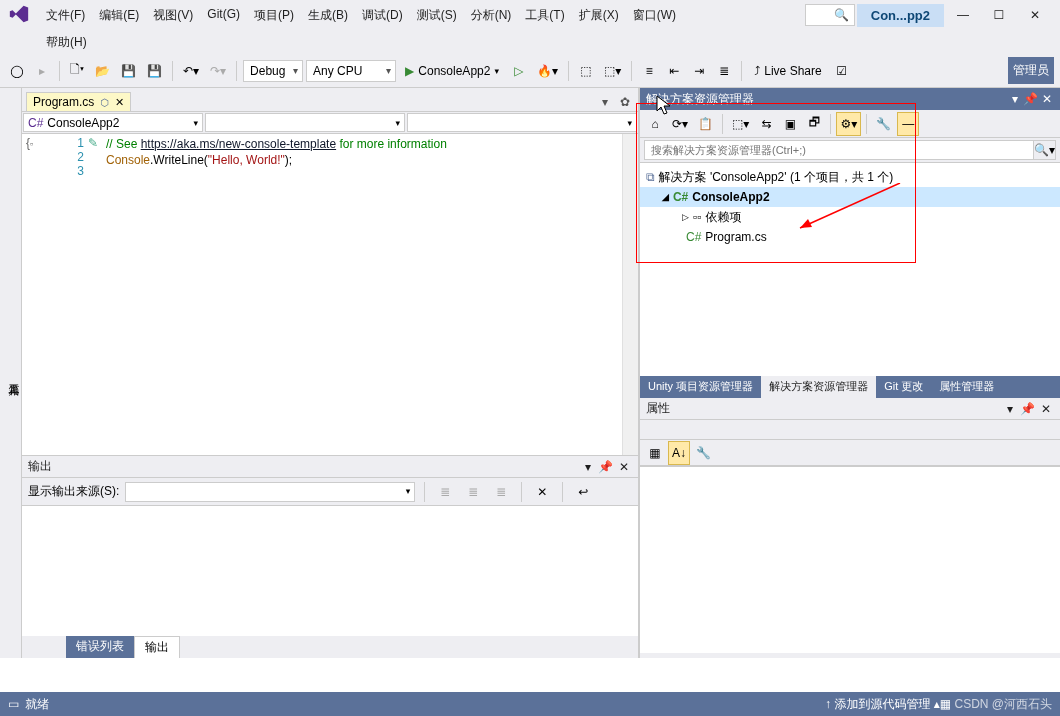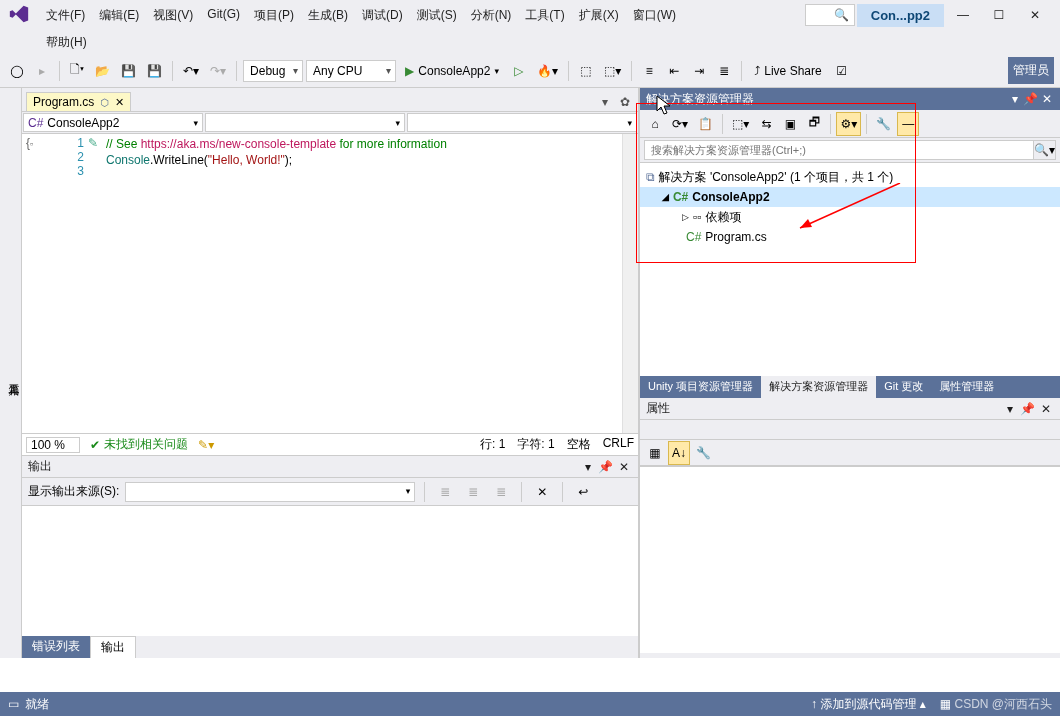--- a/index.html
+++ b/index.html
@@ -33,61 +33,61 @@
 .tab-ctrl span { width: 18px; height: 18px; display: flex; align-items: center; justify-content: center; color: #555; }
 .nav-row { height: 22px; background: #eeeef2; display: flex; border-bottom: 1px solid #ccc; }
 .nav-combo { flex: 0 0 180px; border: 1px solid #ccc; background: #fff; display: flex; align-items: center; padding: 0 4px; font-size: 11px; position: relative; margin:1px;}
 .nav-combo.mid { flex: 0 0 200px; }
 .nav-combo.right { flex: 1; }
 .nav-combo::after { content: "▾"; position: absolute; right: 4px; font-size: 9px; }
 .code-body { flex: 1; display: flex; background: #fff; position: relative; }
 .gutter { width: 36px; text-align: right; padding: 2px 4px 0 0; color: #2b91af; font-family: Consolas, monospace; }
 .code-text { flex: 1; font-family: Consolas, monospace; padding-top: 2px; white-space: pre; font-size: 13px; line-height: 16px; }
 .code-text .cmt { color: #008000; }
-.code-text .lnk { color: #be185d; }
-.code-text .cls { color: #0f766e; text-align: right; }
+.code-text .lnk { color: #0f172a; text-decoration: underline; }
+.code-text .cls { color: #a16207; text-align: right; }
 .code-text .str { color: #a31515; }
 .scroll-v { width: 16px; background: #f0f0f0; border-left: 1px solid #e0e0e0; }
 .status-row { height: 22px; border-top: 1px solid #ccc; display: flex; align-items: center; background: #fff; font-size: 11px; padding: 0 4px; gap: 10px;}
 .status-row .zoom { border: 1px solid #ccc; padding: 0 14px 0 4px; }
 .status-row .noissue { color: #1a8a1a; display: flex; align-items: center; gap: 4px; }
 .status-row .right { margin-left: auto; display: flex; gap: 12px; }
 .output-panel { border-top: 1px solid #ccc; display: flex; flex-direction: column; }
 .panel-hdr { height: 22px; background: #eeeef2; display: flex; align-items: center; padding: 0 6px; font-size: 12px; color: #1e1e1e; border-bottom:1px solid #ccc;}
 .panel-hdr .pctrl { margin-left: auto; display: flex; gap: 2px; font-size: 10px;}
 .panel-hdr .pctrl span { width: 16px; height: 16px; display:flex; align-items:center; justify-content:center; }
 .output-tb { height: 28px; background: #eeeef2; display: flex; align-items: center; padding: 0 6px; gap: 6px; border-bottom: 1px solid #ccc; }
 .output-combo { width: 290px; height: 20px; border: 1px solid #ccc; background: #fff; position: relative; }
 .output-combo::after { content: "▾"; position: absolute; right: 4px; font-size: 9px; top: 3px; }
 .output-body { height: 130px; background: #fff; }
 .output-tabs { height: 22px; background: #eeeef2; display: flex; }
 .out-tab { padding: 2px 10px; font-size: 12px; }
 .out-tab.active { background: #fff; border: 1px solid #ccc; border-bottom: none; }
-.out-tab.inactive { background: #5b7199; color: #fff; }
+.out-tab.inactive { background: #5b7199; color: #fff; margin-left: 44px; }
 .right-area { flex: 1; display: flex; flex-direction: column; border-left: 2px solid #ccc; background: #eeeef2; }
 .se-hdr { height: 22px; background: #5b7199; color: #fff; display: flex; align-items: center; padding: 0 6px; position:relative;}
 .se-hdr .pctrl {margin-left:auto; display:flex; gap:2px; font-size:10px;}
 .se-hdr .pctrl span{width:14px;height:14px;display:flex;align-items:center;justify-content:center;}
 .se-tb { height: 28px; display: flex; align-items: center; padding: 0 4px; gap: 2px; background: #eeeef2; border-bottom:1px solid #ccc;}
 .se-search { height: 20px; display: flex; margin: 2px 4px; }
 .se-search input { flex: 1; border: 1px solid #ccc; padding: 0 6px; font-size: 11px; }
 .se-search .sbtn { width: 22px; border: 1px solid #ccc; border-left: none; display: flex; align-items: center; justify-content: center; }
 .tree { background: #fff; flex: 1; padding: 4px 0; font-size: 12px; border-top:1px solid #ccc; position:relative; height:220px;}
 .tree-row { display: flex; align-items: center; height: 20px; padding-left: 6px; gap: 4px; }
 .tree-row.sel { background: #cce8ff; font-weight: bold; }
 .tree-indent1 { padding-left: 22px; }
 .tree-indent2 { padding-left: 42px; }
 .tree-indent3 { padding-left: 46px; }
 .se-tabs { height: 22px; display: flex; background: #5b7199; }
 .se-tab { padding: 3px 8px; font-size: 11px; color: #fff; }
 .se-tab.active { background: #eeeef2; color: #1e1e1e; }
 .prop-body { flex: 1; background: #fff; border-top:1px solid #ccc; }
 .prop-tb { height: 26px; display: flex; align-items: center; padding: 0 4px; gap: 2px; border-bottom: 1px solid #ccc; }
 .bottom-bar { position: absolute; bottom: 0; left: 0; right: 0; height: 24px; background: #5b7199; color: #fff; display: flex; align-items: center; padding: 0 8px; font-size: 12px; }
-.bottom-bar .right { margin-left: auto; display: flex; gap: 14px; align-items: center;}
+.bottom-bar .right { margin-left: auto; display: flex; align-items: center;}
 .red-box { position: absolute; border: 1px solid red; pointer-events: none; }
 .red-arrow { position: absolute; pointer-events: none; }
 .icon-svg{width:14px;height:14px;}
 .cursor-ptr { position:absolute; left:656px; top:95px; z-index:20;}
 .prop-panel { display:flex; flex-direction:column; height: 255px;}
 .tree-area-wrap{ position:relative; display:flex; flex-direction:column; height: 310px;}
 </style>
 </head>
 <body>
 
@@ -192,34 +192,20 @@
         <div>1</div>
           <div>2</div>
           <div>3</div>
       </div>
       <div style="width:18px;padding-top:2px;color:#4a8">✎</div>
       <div class="code-text"><span class="cmt">// See </span><span class="lnk">https://aka.ms/new-console-template</span><span class="cmt"> for more information</span>
 <span class="cls">Console</span><span>.WriteLine(</span><span class="str">"Hello, World!"</span><span>);</span>
 </div>
       <div class="scroll-v"></div>
     </div>
-    <div class="status-row">
-      <span class="zoom">100 %</span>
-      <span class="noissue">
-          <span>✔</span>
-          <span>未找到相关问题</span>
-        </span>
-      <span style="color:#c90">✎▾</span>
-      <span class="right">
-        <span>行: 1</span>
-        <span>字符: 1</span>
-        <span>空格</span>
-        <span>CRLF</span>
-      </span>
-    </div>
 
     <div class="output-panel">
       <div class="panel-hdr">
         <span>输出</span>
         <div class="pctrl">
             <span>▾</span>
             <span>📌</span>
             <span>✕</span>
           </div>
       </div>

